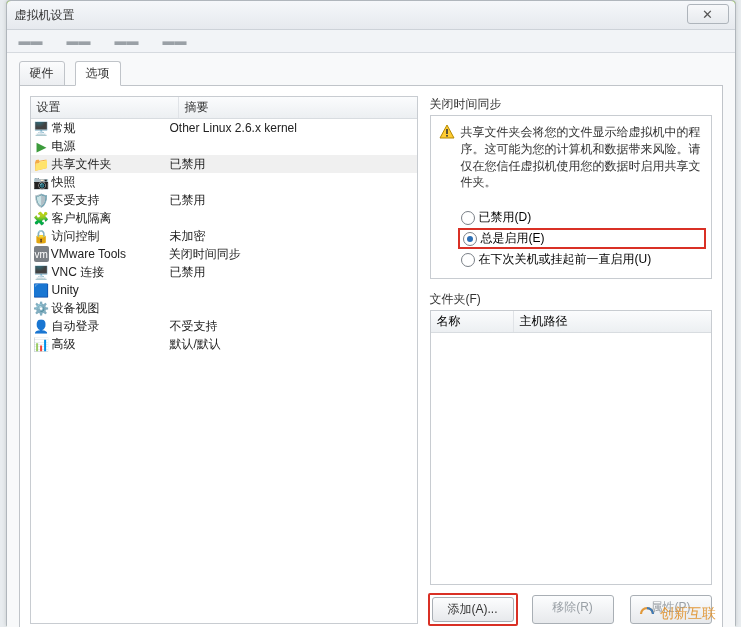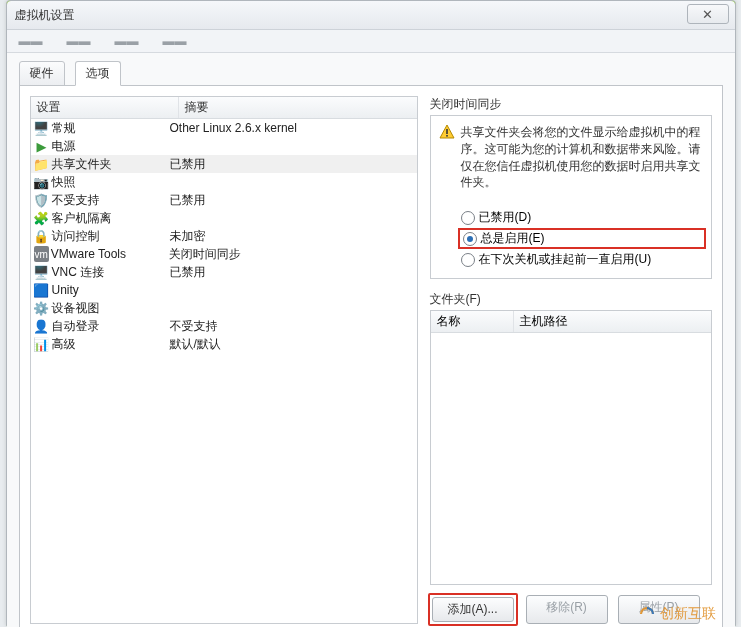--- a/index.html
+++ b/index.html
@@ -166,21 +166,21 @@
     background: #fff;
     box-sizing: border-box;
   }
   .list-head {
     display: flex;
     background: linear-gradient(#fbfcfd,#eceff2);
     border-bottom: 1px solid #d8dce0;
   }
   .list-col1 { width: 70px; padding: 2px 6px; border-right: 1px solid #e0e3e7; }
   .list-col2 { flex: 1; padding: 2px 6px; }
-  .btn-row { display: flex; gap: 10px; margin-top: 10px; }
+  .btn-row { display: flex; gap: 16px; margin-top: 10px; }
   .btn {
     border: 1px solid #a9afb5;
     background: linear-gradient(#fcfdfe,#e7e9ec);
     border-radius: 3px;
     padding: 3px 0;
     width: 80px;
     text-align: center;
     color: #333;
   }
   .btn.disabled { color: #9aa0a6; }

